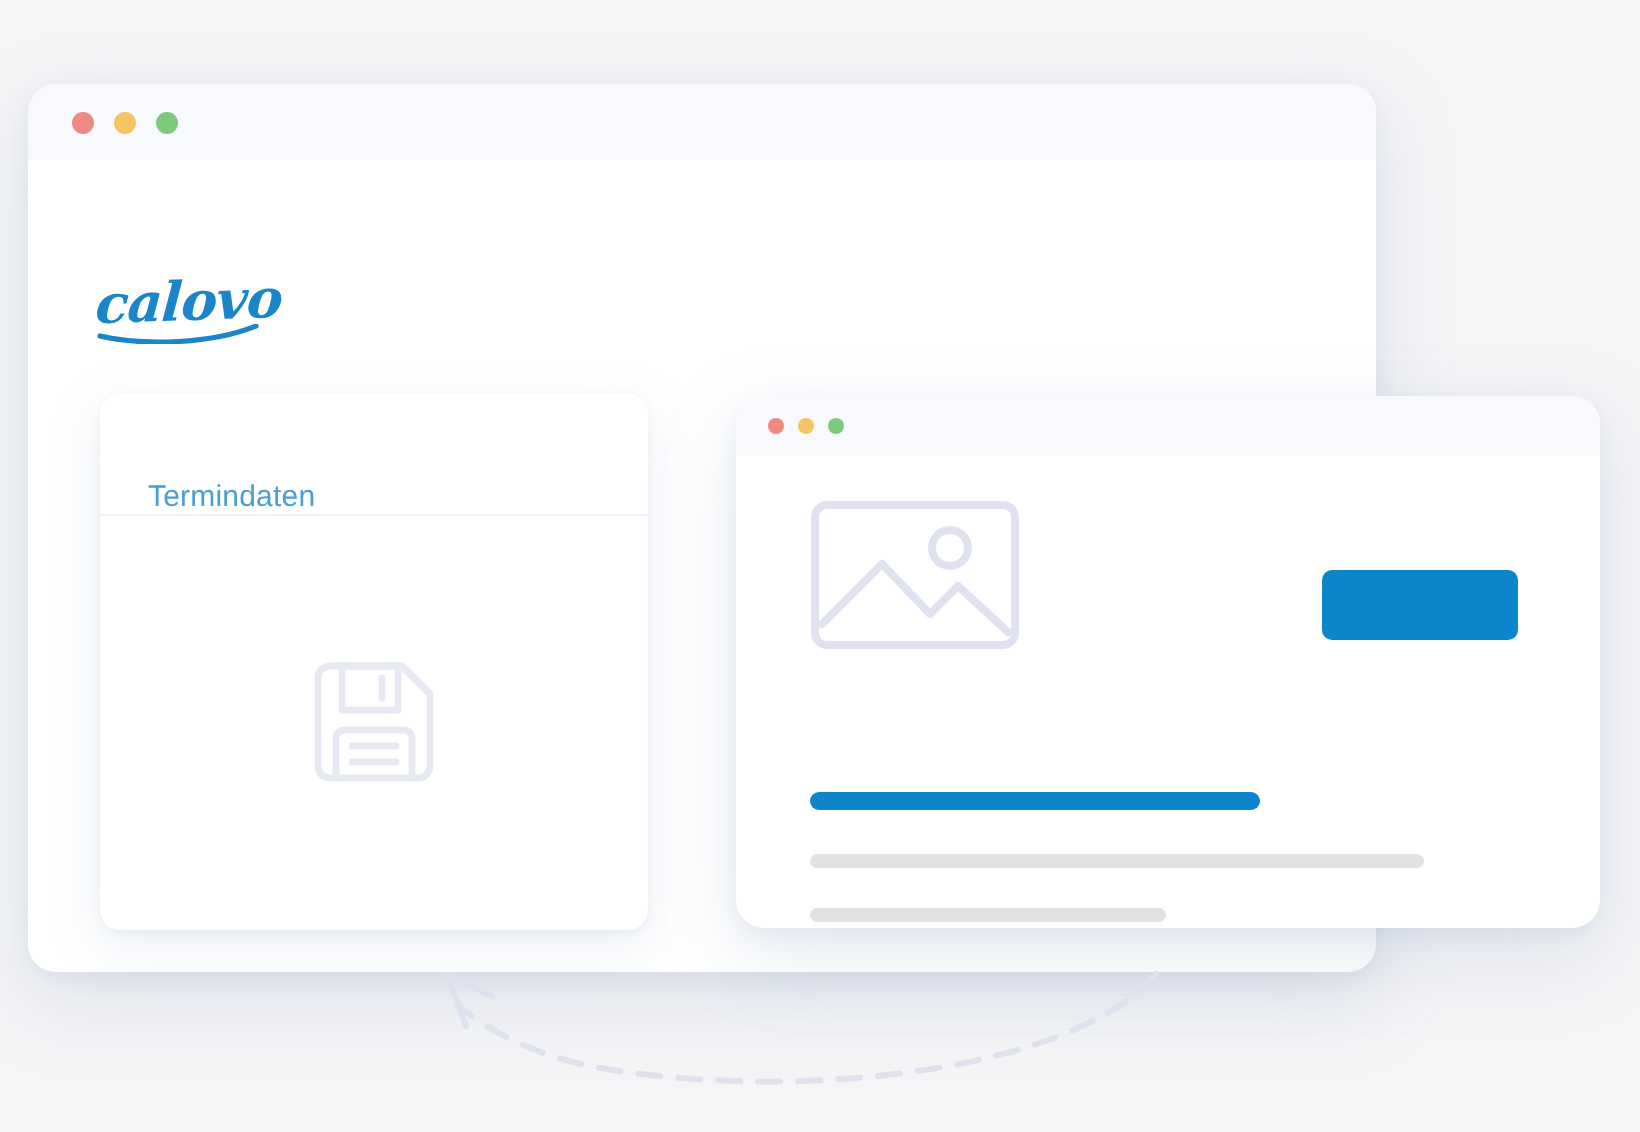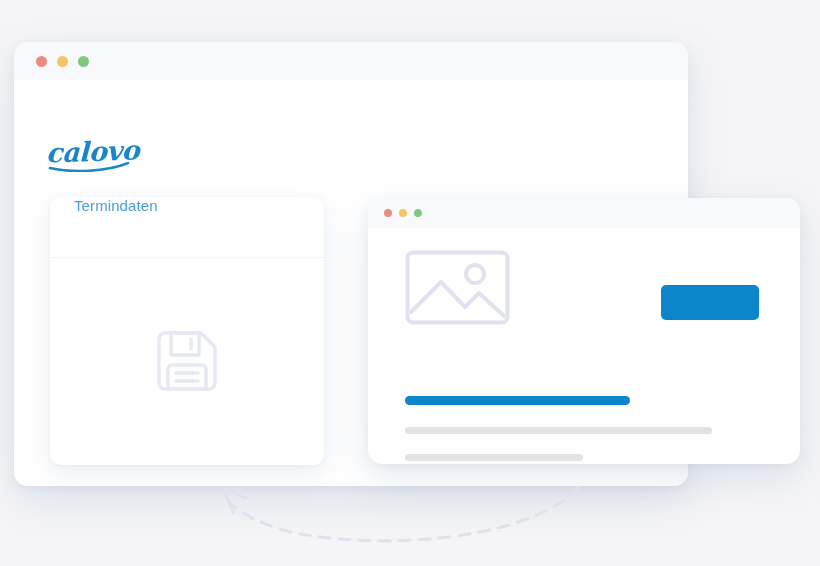--- a/index.html
+++ b/index.html
@@ -115,21 +115,21 @@
     background: #ffffff;
     border-radius: 10px;
     box-shadow: 0 8px 26px rgba(150,170,200,0.20),
                 0 1px 4px rgba(150,170,200,0.12);
     z-index: 3;
     overflow: hidden;
   }
   .card-header {
     height: 61px;
     display: flex;
-    align-items: flex-start;
+    align-items: flex-end;
     padding-left: 24px;
     box-sizing: border-box;
     border-bottom: 1px solid #edf4f8;
   }
   .card-title {
     font-size: 15px;
     color: #4a9ed4;
     font-family: "Liberation Sans", sans-serif;
     letter-spacing: 0.1px;
   }

